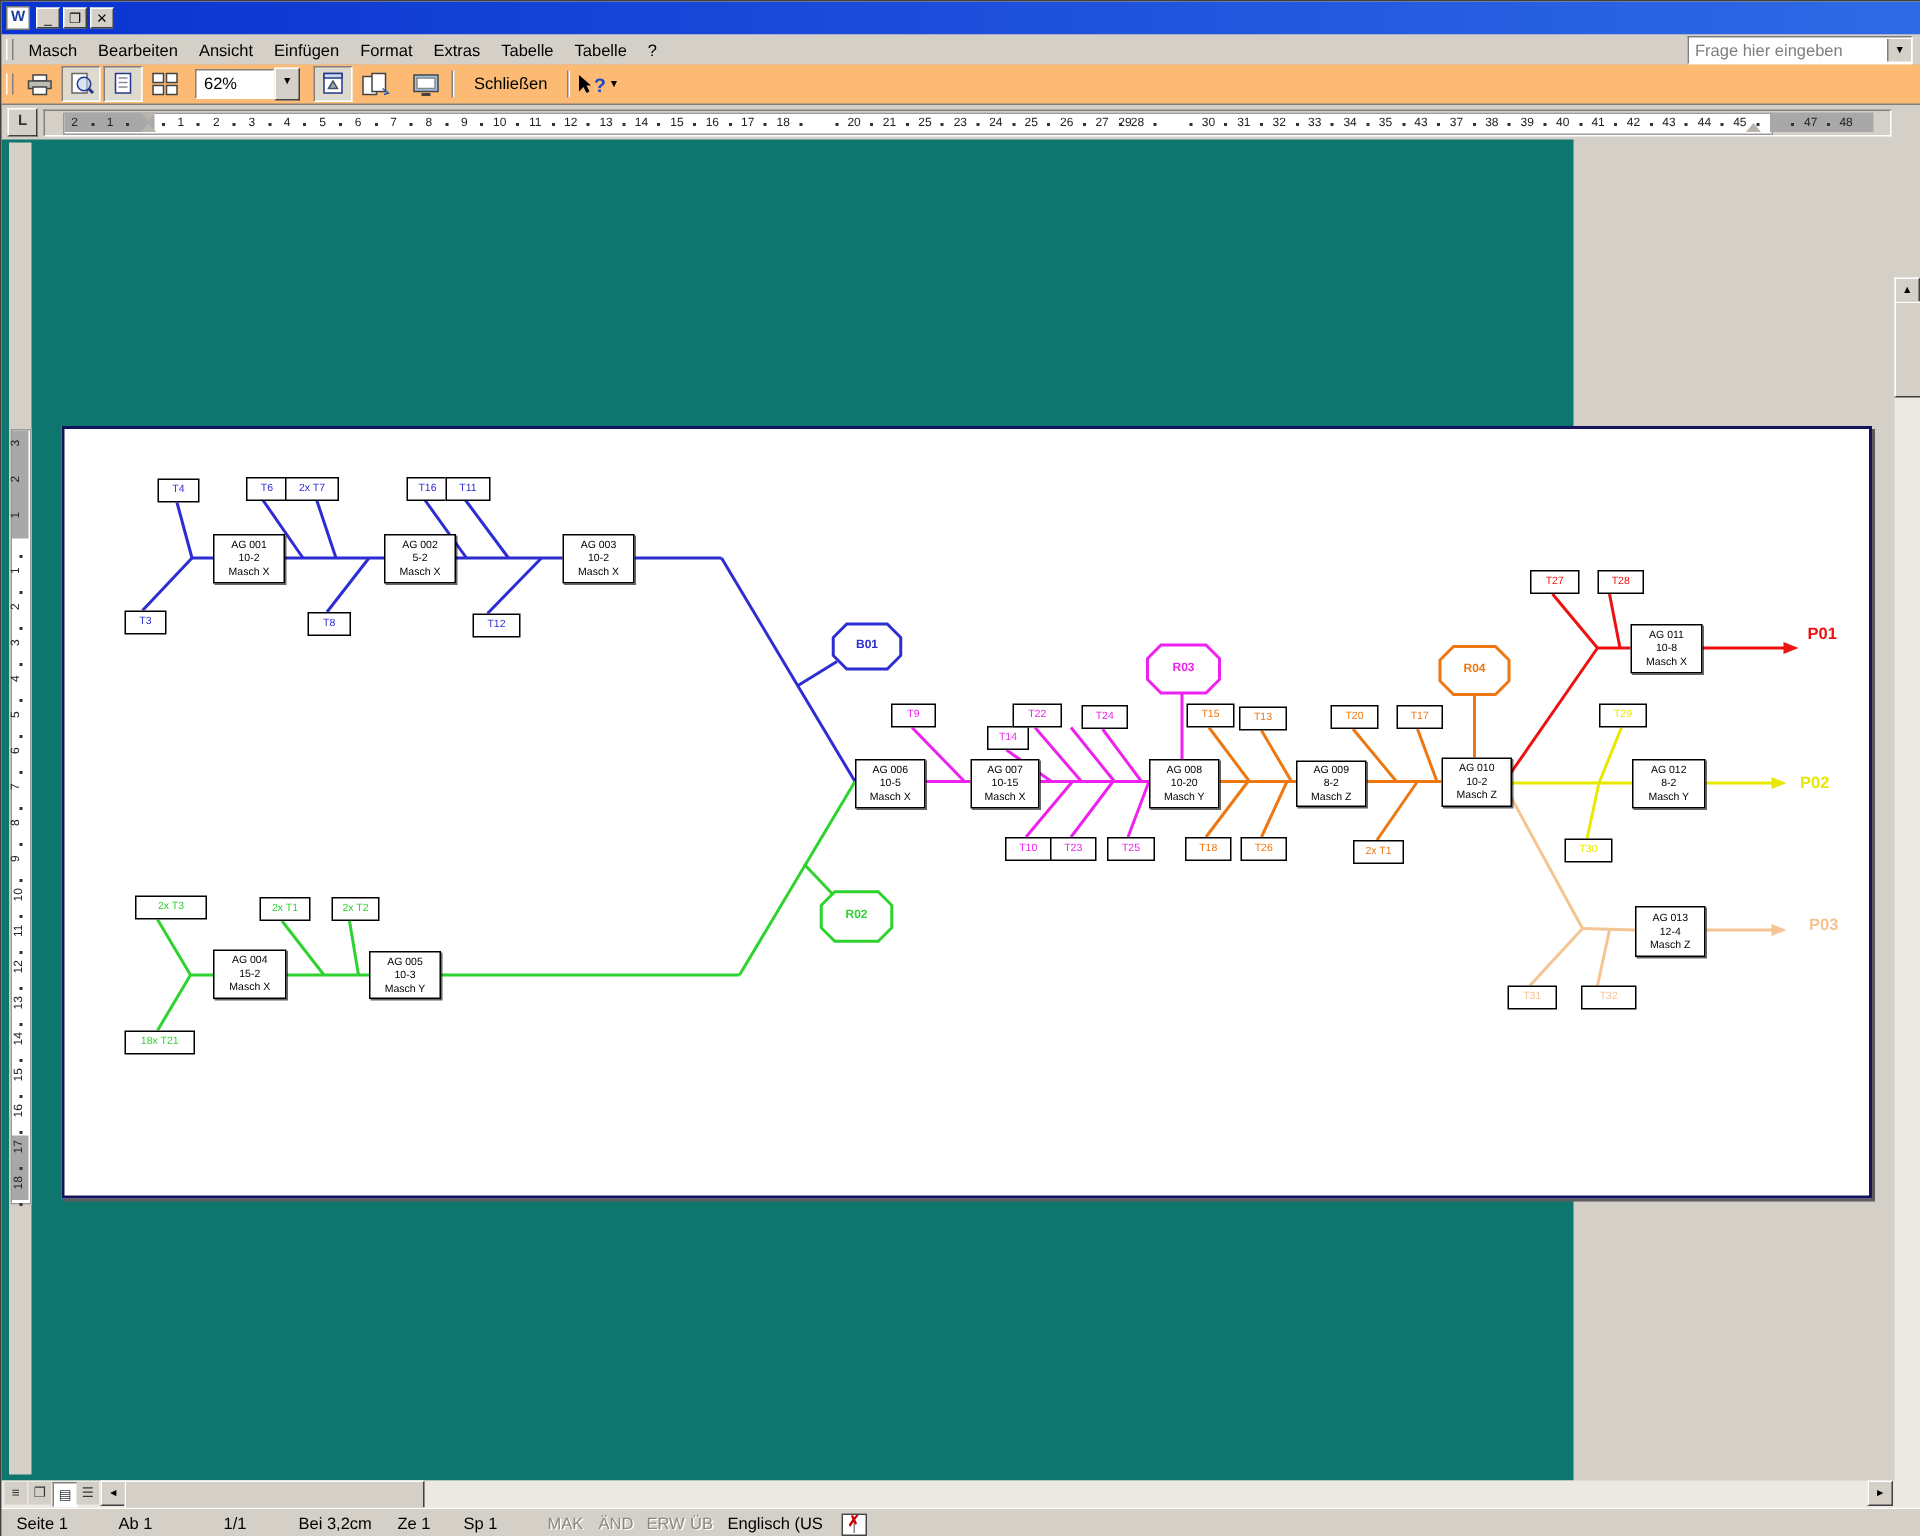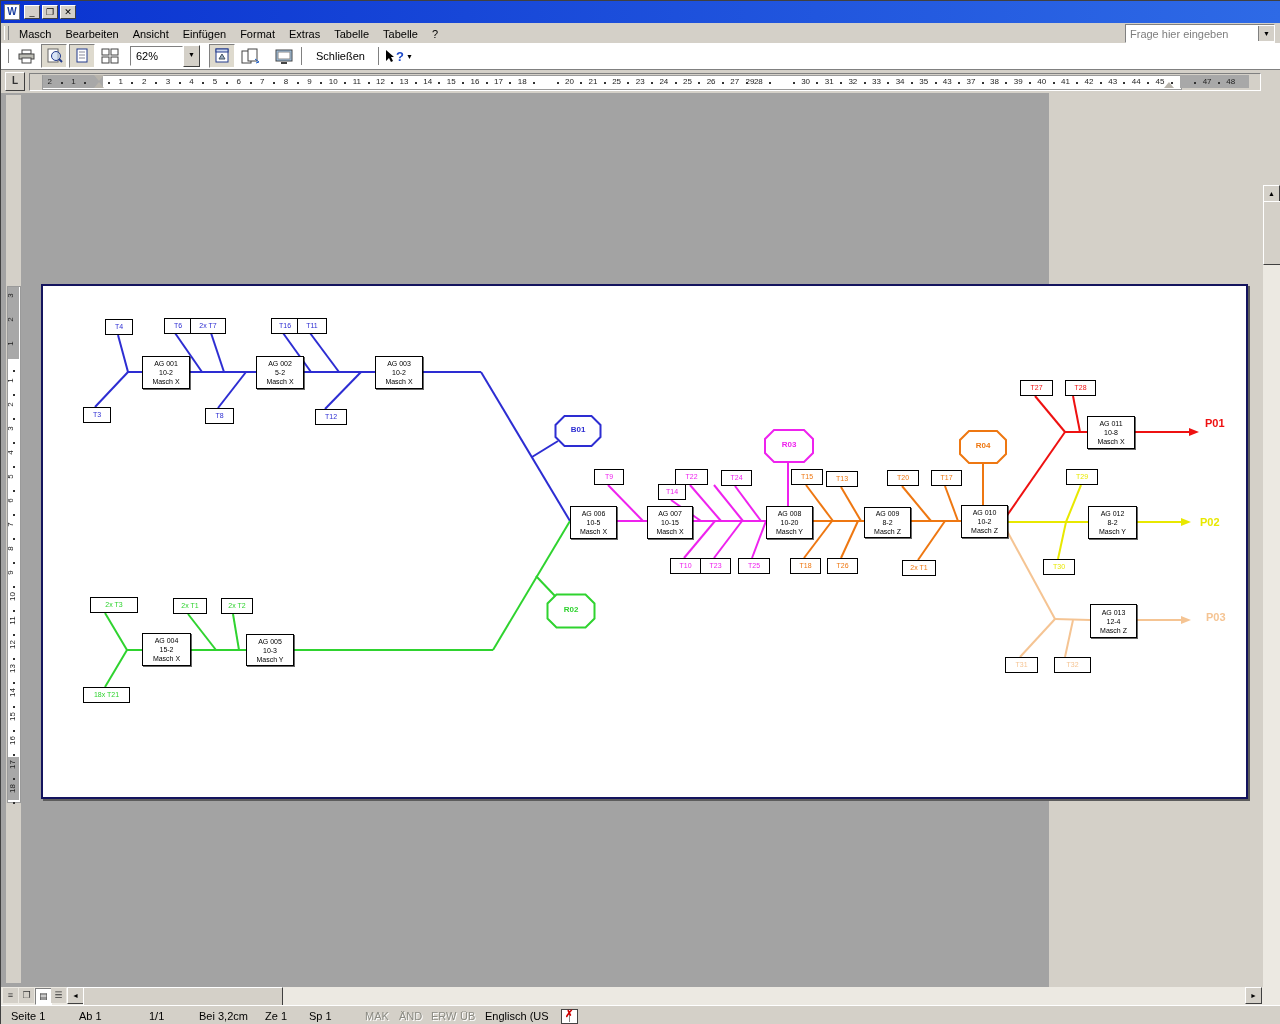--- a/index.html
+++ b/index.html
@@ -16,21 +16,21 @@
   
   #menubar{position:absolute;left:0;top:22px;width:1280px;height:20px;background:#d4d0c8;display:flex;align-items:center;
     border-bottom:1px solid #b8b4ac;}
   .grip{width:3px;height:14px;margin:0 3px;border-left:1px solid #fff;border-right:1px solid #808080;}
   .menu-item{font-size:11px;color:#000;padding:2px 7px;white-space:nowrap;}
   #question{position:absolute;right:6px;top:1px;width:148px;height:17px;background:#fff;border:1px solid;
     border-color:#808080 #fff #fff #808080;font-size:11px;color:#7e7e7e;display:flex;align-items:center;}
   #question span.qtext{flex:1;padding-left:4px;white-space:nowrap;overflow:hidden;}
   #question .dd{width:15px;height:15px;background:#d4d0c8;border-left:1px solid #808080;font-size:7px;text-align:center;line-height:15px;color:#000;}
   
-  #toolbar{position:absolute;left:0;top:42px;width:1280px;height:26px;background:#ffffff;display:flex;align-items:center;
+  #toolbar{position:absolute;left:0;top:42px;width:1280px;height:26px;background:#fdba74;display:flex;align-items:center;
     border-bottom:1px solid #808080;}
   .tbtn{height:22px;min-width:24px;display:flex;align-items:center;justify-content:center;margin:0 1px;border:1px solid transparent;}
   .tbtn.pressed{border-color:#808080 #fff #fff #808080;background:#dedace;}
   .tsep{width:1px;height:18px;background:#808080;border-right:1px solid #fff;margin:0 3px;}
   #zoombox{width:46px;height:18px;background:#fff;border:1px solid;border-color:#808080 #fff #fff #808080;
     font-size:11px;color:#000;padding-left:5px;display:flex;align-items:center;}
   #zoomdd{width:15px;height:20px;background:#d4d0c8;border:1px solid;border-color:#fff #404040 #404040 #fff;
     font-size:7px;text-align:center;line-height:18px;}
   #schliessen{font-size:11px;padding:2px 8px;}
   .helpq{color:#1c48c8;font-weight:bold;font-size:13px;margin-left:1px;}
@@ -40,21 +40,21 @@
     border-color:#fff #404040 #404040 #fff;font-size:10px;font-weight:bold;text-align:center;line-height:16px;color:#333;}
   #hruler{position:absolute;left:28px;top:72px;width:1230px;height:16px;background:#d4d0c8;border:1px solid;
     border-color:#808080 #fff #fff #808080;overflow:hidden;}
   #hruler .white{position:absolute;left:12px;top:1px;width:1138px;height:13px;background:#fff;border:1px solid #9a9a9a;}
   #hruler .gray{position:absolute;top:1px;height:13px;background:#a8a8a8;}
   .hr-num{position:absolute;top:3px;font-size:8px;color:#222;transform:translateX(-50%);}
   .hr-dot{position:absolute;top:8px;width:2px;height:2px;background:#333;transform:translateX(-50%);}
   .indent-tri-down{position:absolute;width:0;height:0;border-left:5px solid transparent;border-right:5px solid transparent;border-top:6px solid #b8b4ac;}
   .indent-tri-up{position:absolute;width:0;height:0;border-left:5px solid transparent;border-right:5px solid transparent;border-bottom:6px solid #b8b4ac;}
   
-  #docarea{position:absolute;left:0;top:92px;width:1048px;height:894px;background:#a3a3a3;}
+  #docarea{position:absolute;left:0;top:92px;width:1048px;height:894px;background:#0f766e;}
   #vruler{position:absolute;left:5px;top:2px;width:15px;height:888px;background:#d4d0c8;}
   #vruler .white{position:absolute;left:1px;top:191px;width:12px;height:515px;background:#fff;border:1px solid #9a9a9a;}
   #vruler .gray{position:absolute;left:2px;width:11px;background:#a8a8a8;}
   .vr-num{position:absolute;left:2px;font-size:8px;color:#222;transform:rotate(-90deg);}
   .vr-dot{position:absolute;left:7px;width:2px;height:2px;background:#333;}
   #page{position:absolute;left:40px;top:191px;width:1203px;height:511px;background:#fff;border:2px solid #14145e;
     box-shadow:2px 2px 0 #5c5c5c;}
   #diagram-svg{position:absolute;left:0;top:0;z-index:1;}
   .ag{position:absolute;z-index:2;background:#fff;border:1px solid #000;box-shadow:1px 1px 0 rgba(0,0,0,.6);
     font-size:7px;line-height:9px;text-align:center;color:#000;display:flex;flex-direction:column;justify-content:center;}

